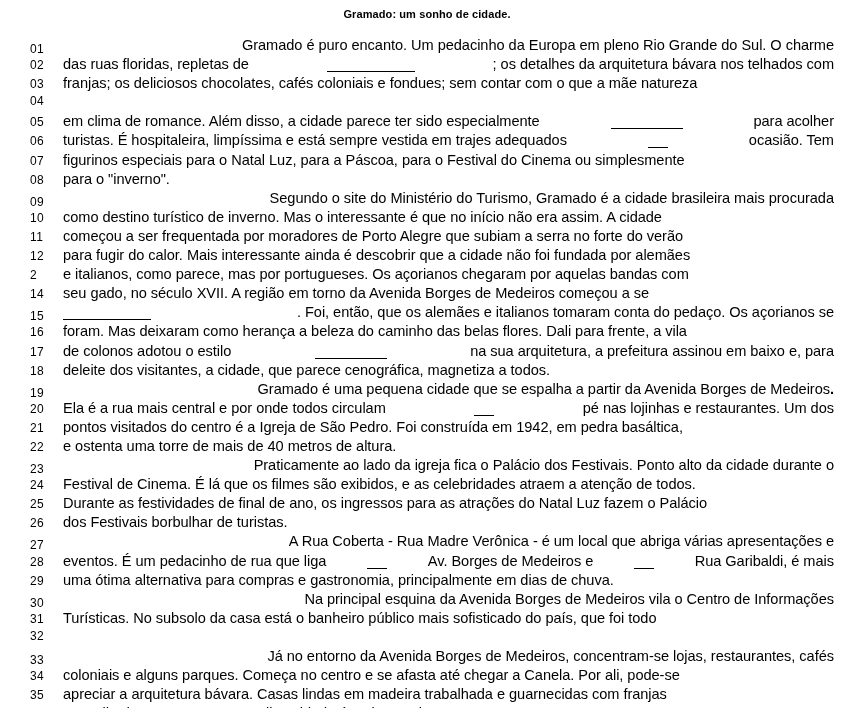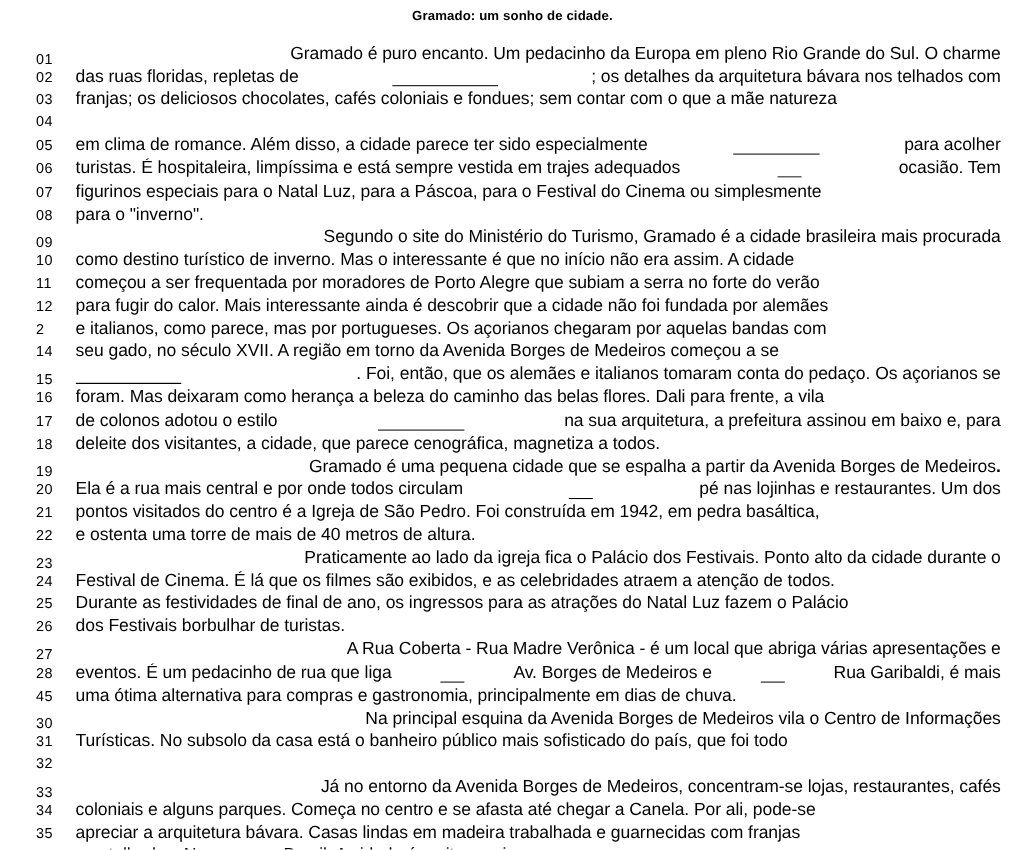--- a/index.html
+++ b/index.html
@@ -277,21 +277,21 @@
       <span class="line-text justify">
           <span>eventos. É um pedacinho de rua que liga</span>
           <span class="blank-short"></span>
           <span>Av. Borges de Medeiros e</span>
           <span class="blank-short"></span>
           <span>Rua Garibaldi, é mais</span>
         </span>
     </div>
 
     <div class="line">
-      <span class="line-num">45</span>
+      <span class="line-num">29</span>
       <span class="line-text">uma ótima alternativa para compras e gastronomia, principalmente em dias de chuva.</span>
     </div>
 
     <div class="line">
       <span class="line-num">30</span>
       <span class="line-text justify">
           <span class="indent"></span>
           <span>Na principal esquina da Avenida Borges de Medeiros vila o Centro de Informações</span>
         </span>
     </div>

